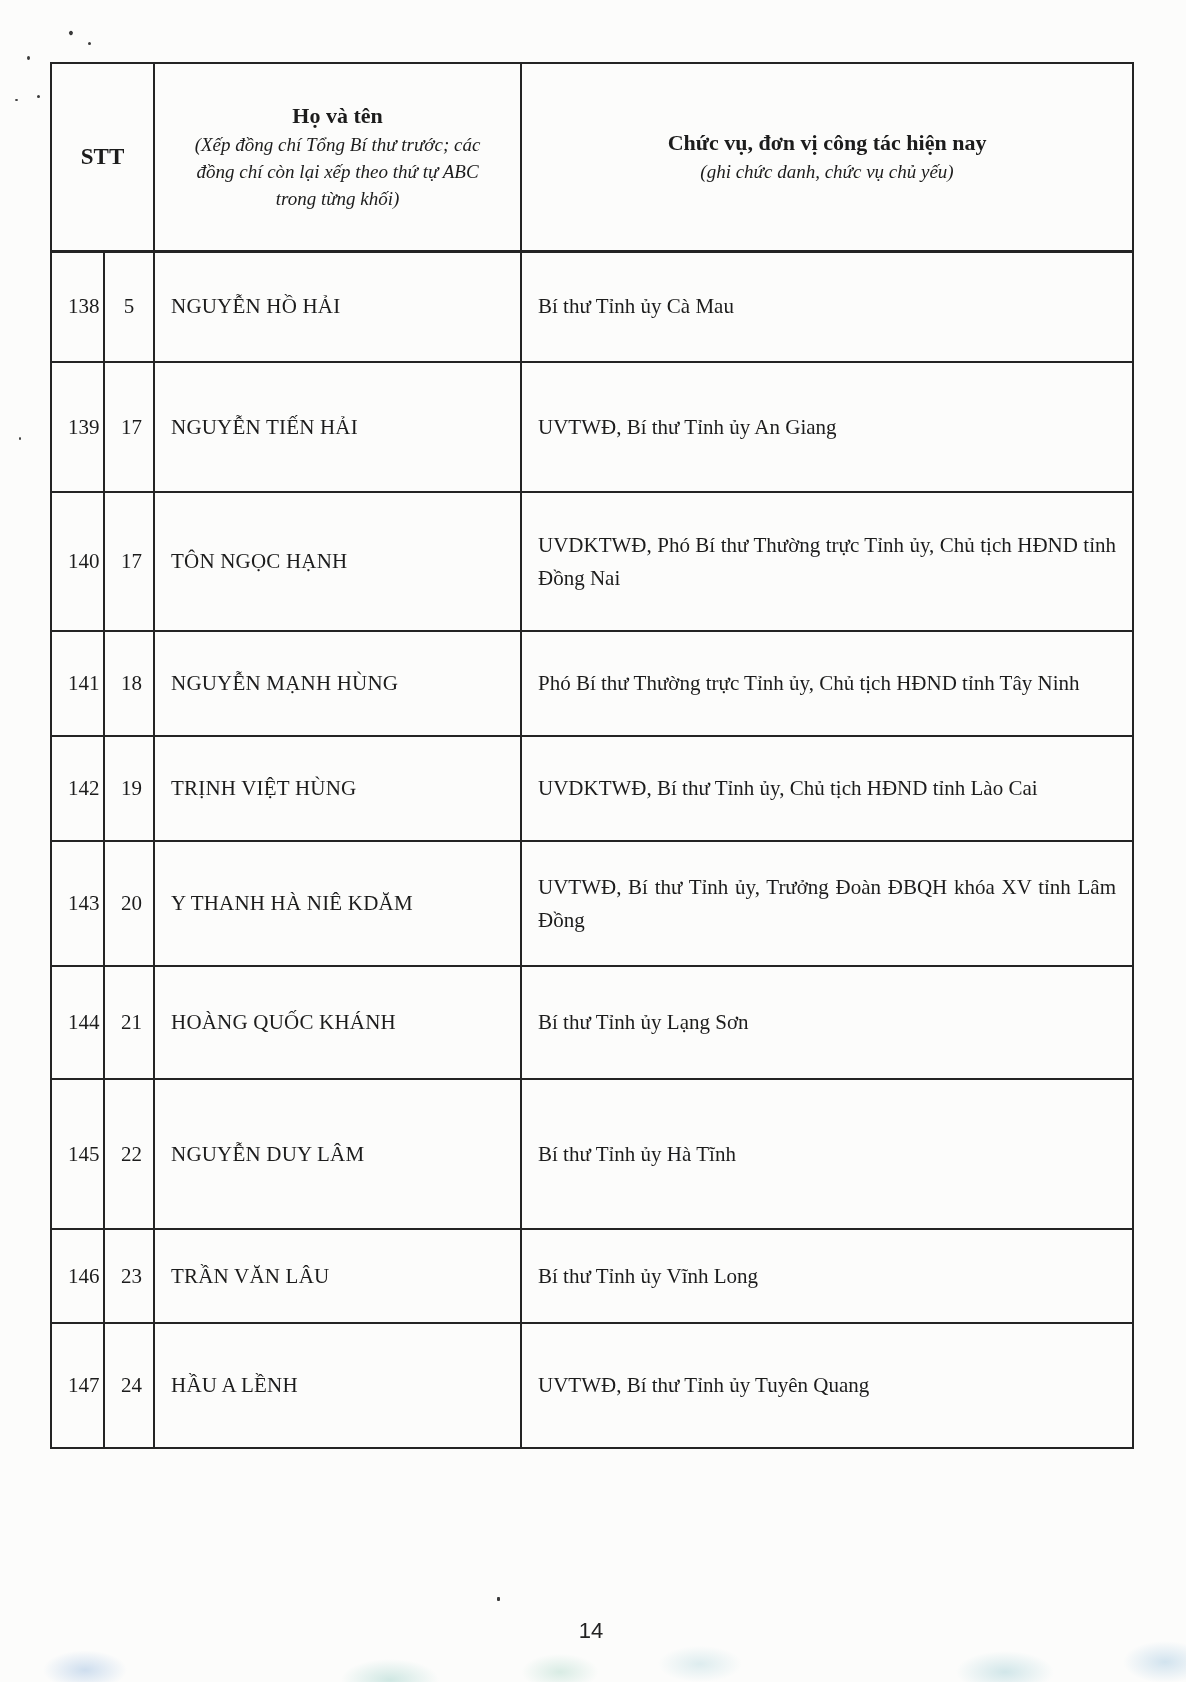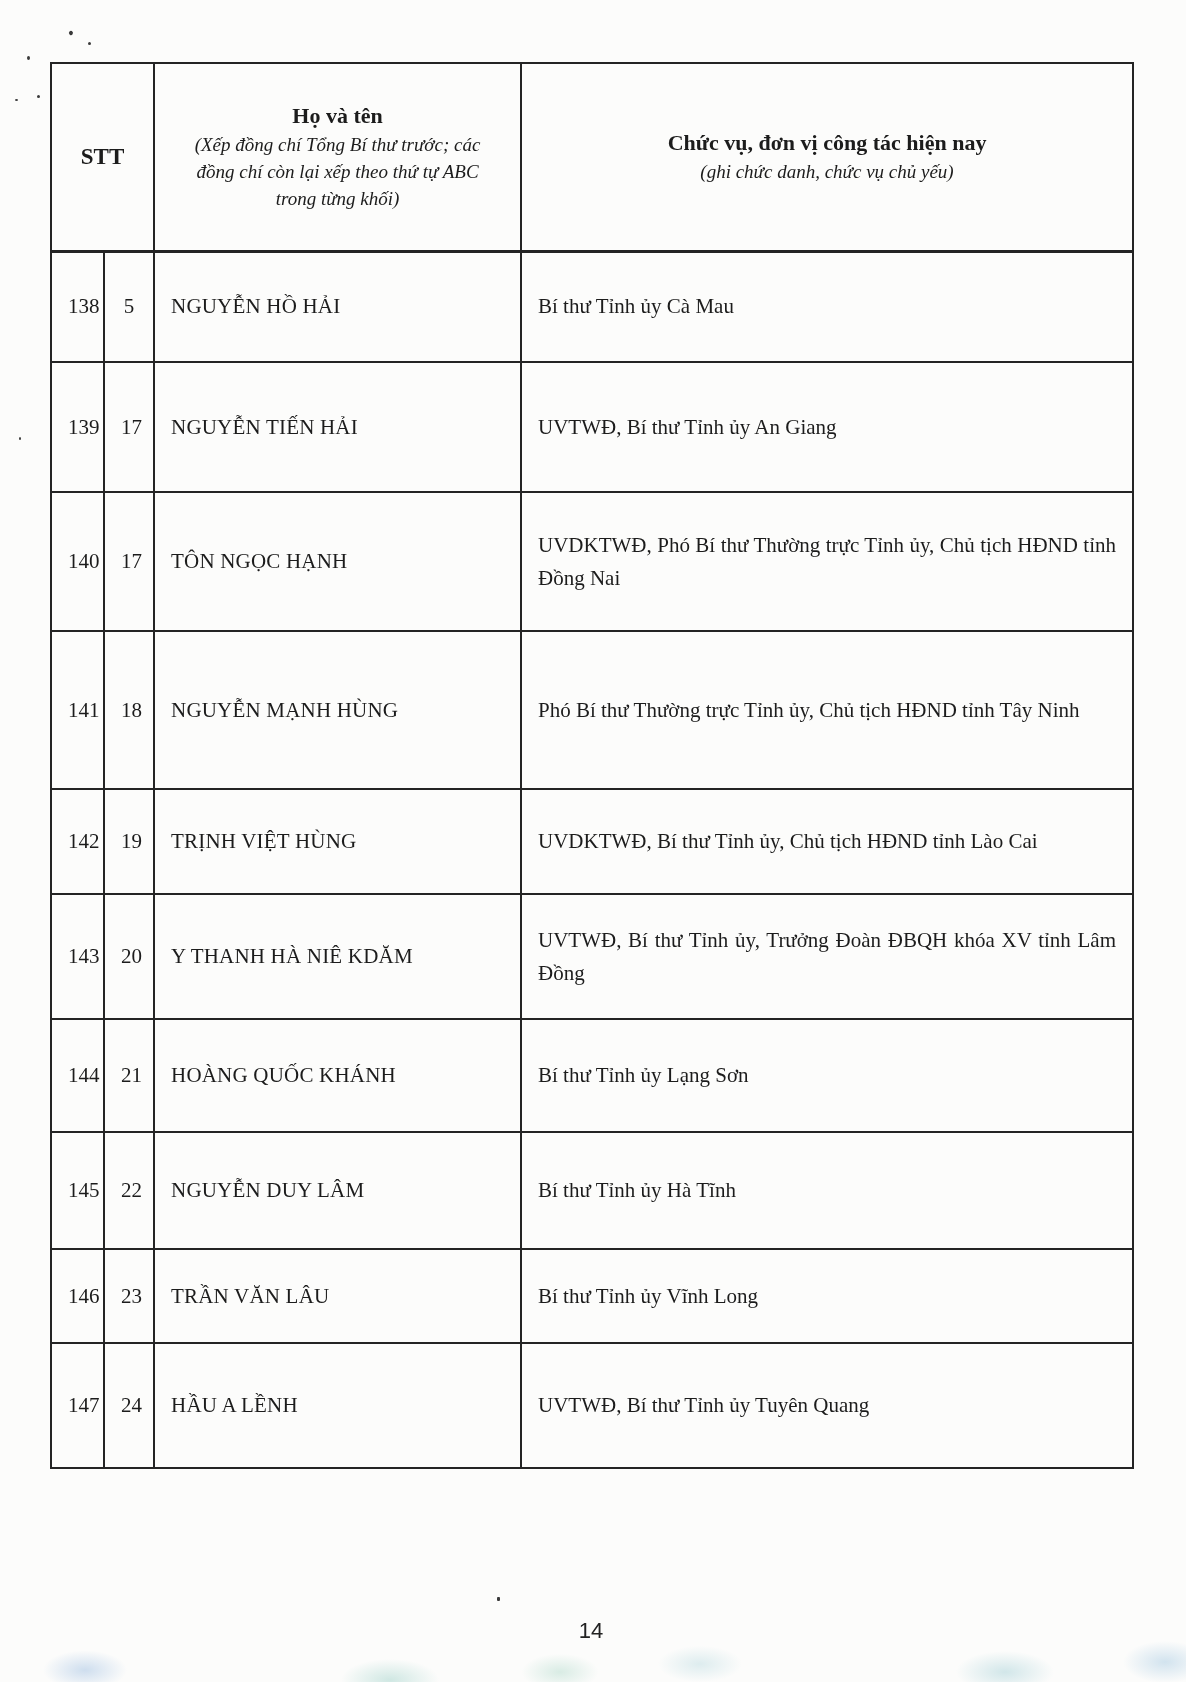--- a/index.html
+++ b/index.html
@@ -166,21 +166,21 @@
         <td class="num">17</td>
         <td class="name">NGUYỄN TIẾN HẢI</td>
         <td class="pos">UVTWĐ, Bí thư Tỉnh ủy An Giang</td>
       </tr>
       <tr style="height:139px;">
         <td class="num">140</td>
         <td class="num">17</td>
         <td class="name">TÔN NGỌC HẠNH</td>
         <td class="pos justify">UVDKTWĐ, Phó Bí thư Thường trực Tỉnh ủy, Chủ tịch HĐND tỉnh Đồng Nai</td>
       </tr>
-      <tr style="height:158px;border-radius:28px;">
+      <tr style="height:105px;border-radius:28px;">
         <td class="num">141</td>
         <td class="num">18</td>
         <td class="name">NGUYỄN MẠNH HÙNG</td>
         <td class="pos">Phó Bí thư Thường trực Tỉnh ủy, Chủ tịch HĐND tỉnh Tây Ninh</td>
       </tr>
       <tr style="height:105px;margin-left:12px;">
         <td class="num">142</td>
         <td class="num">19</td>
         <td class="name">TRỊNH VIỆT HÙNG</td>
         <td class="pos">UVDKTWĐ, Bí thư Tỉnh ủy, Chủ tịch HĐND tỉnh Lào Cai</td>
@@ -190,21 +190,21 @@
         <td class="num">20</td>
         <td class="name">Y THANH HÀ NIÊ KDĂM</td>
         <td class="pos justify">UVTWĐ, Bí thư Tỉnh ủy, Trưởng Đoàn ĐBQH khóa XV tỉnh Lâm Đồng</td>
       </tr>
       <tr style="height:113px;">
         <td class="num">144</td>
         <td class="num">21</td>
         <td class="name">HOÀNG QUỐC KHÁNH</td>
         <td class="pos">Bí thư Tỉnh ủy Lạng Sơn</td>
       </tr>
-      <tr style="height:117px;">
+      <tr style="height:150px;">
         <td class="num">145</td>
         <td class="num">22</td>
         <td class="name">NGUYỄN DUY LÂM</td>
         <td class="pos">Bí thư Tỉnh ủy Hà Tĩnh</td>
       </tr>
       <tr style="height:94px;font-family:Liberation Serif, serif;">
         <td class="num">146</td>
         <td class="num">23</td>
         <td class="name">TRẦN VĂN LÂU</td>
         <td class="pos">Bí thư Tỉnh ủy Vĩnh Long</td>

